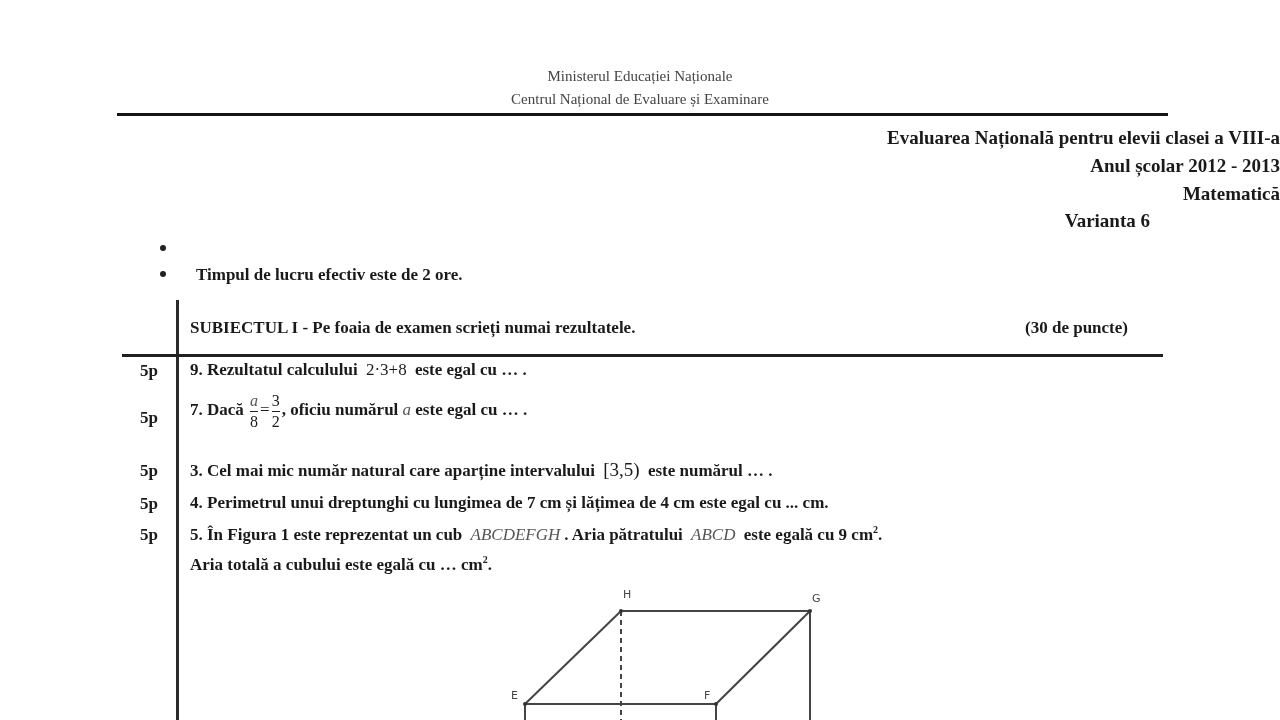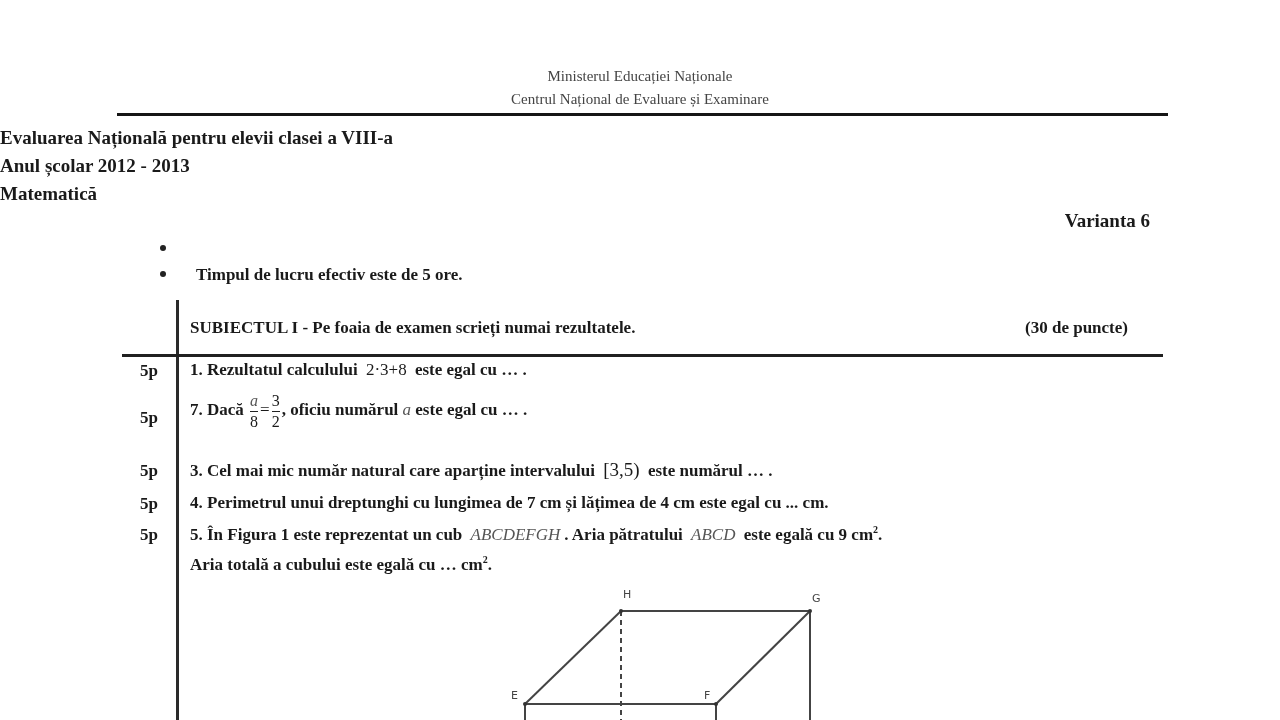--- a/index.html
+++ b/index.html
@@ -4,21 +4,21 @@
 <style>
   html, body { margin:0; padding:0; }
   body {
     width:1280px; height:720px; overflow:hidden; background:#ffffff;
     font-family:"Liberation Serif", "DejaVu Serif", serif; color:#1a1a1a;
     position:relative;
   }
   .abs { position:absolute; white-space:nowrap; }
   .hdr-small { font-size:15px; color:#444; text-align:center; width:1280px; left:0; }
   .hdr-rule { position:absolute; left:117px; width:1051px; top:113px; height:3px; background:#151515; }
-  .title { font-weight:bold; font-size:19px; text-align:left; width:1280px; left:0; color:#1a1a1a; }
+  .title { font-weight:bold; font-size:19px; text-align:right; width:1280px; left:0; color:#1a1a1a; }
   .variant { font-weight:bold; font-size:19px; right:130px; top:210px; }
   .bullet { font-weight:bold; font-size:17px; left:160px; }
   .bullet .dot { display:inline-block; width:6px; height:6px; border-radius:50%; background:#222; margin-right:30px; vertical-align:middle; position:relative; top:-2px; }
   .vline { position:absolute; left:176px; width:3px; background:#2a2a2a; }
   .sect-rule { position:absolute; left:122px; width:1041px; top:354px; height:3px; background:#202020; }
   .sect { font-weight:bold; font-size:17px; top:318px; }
   .pts { font-weight:bold; font-size:17px; left:140px; }
   .item { font-size:17px; left:190px; font-weight:bold; }
   .it { font-style:italic; font-weight:normal; color:#555; }
   .math { font-weight:normal; }
@@ -38,32 +38,32 @@
 <div class="abs title" style="top:127px;">Evaluarea Națională pentru elevii clasei a VIII-a</div>
 <div class="abs title" style="top:155px;">Anul școlar 2012 - 2013</div>
 <div class="abs title" style="top:183px;">Matematică</div>
 
 <div class="abs variant">Varianta 6</div>
 
 <div class="abs bullet" style="top:239px;">
   <span class="dot"></span>
 </div>
 <div class="abs bullet" style="top:265px;">
-  <span class="dot"></span><span>Timpul de lucru efectiv este de 5 ore.</span>
+  <span class="dot"></span><span>Timpul de lucru efectiv este de 2 ore.</span>
 </div>
 
 <div class="vline" style="top:300px; height:420px;"></div>
 <div class="sect-rule"></div>
 
 <div class="abs sect" style="left:190px;">SUBIECTUL I - Pe foaia de examen scrieți numai rezultatele.</div>
 <div class="abs sect" style="right:152px;">(30 de puncte)</div>
 
 <div class="abs pts" style="top:361px;">5p</div>
 <div class="abs item" style="top:360px;">
-  <span>1. Rezultatul calculului</span>
+  <span>9. Rezultatul calculului</span>
   <span class="math" style="margin:0 4px;">2·3+8</span>
   <span>este egal cu … .</span>
 </div>
 
 <div class="abs pts" style="top:408px;">5p</div>
 <div class="abs item" style="top:393px;">
   <span>7. Dacă</span>
   <span class="frac">
     <span class="it">a</span>
     <span class="bar"></span>

